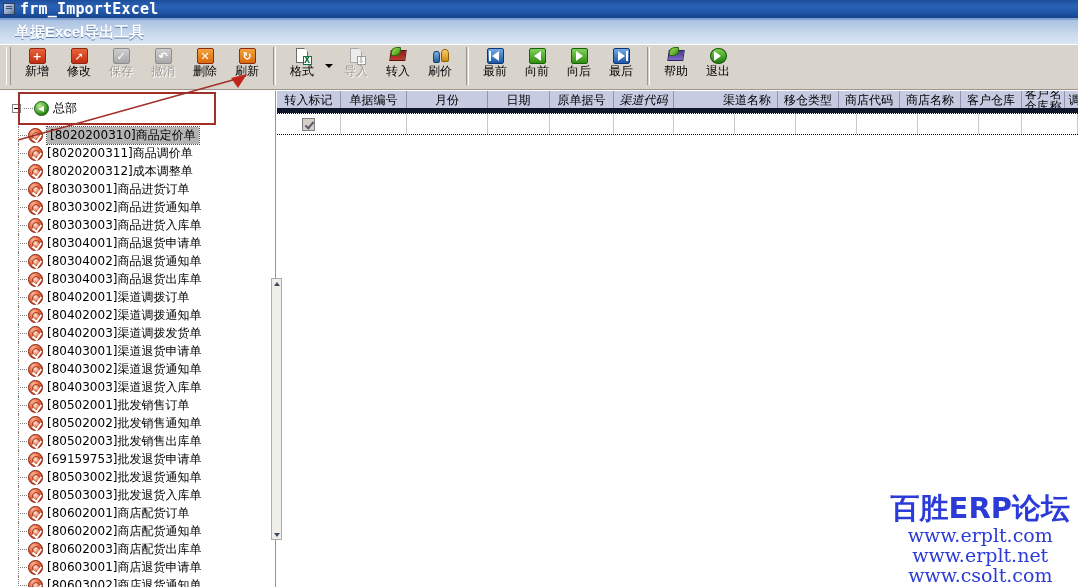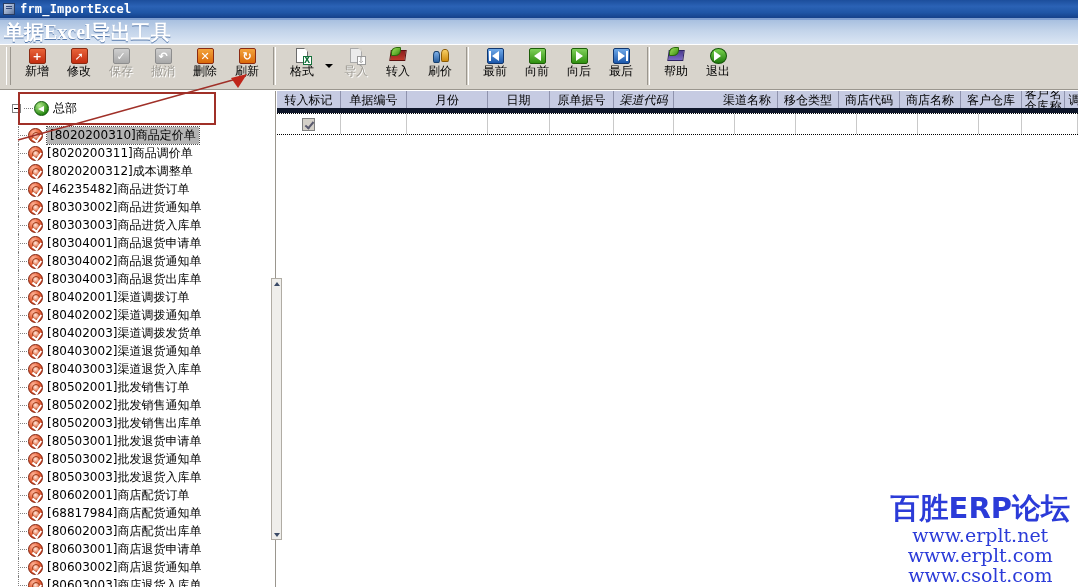--- a/index.html
+++ b/index.html
@@ -40,21 +40,21 @@
   }
   .titlebar-icon::after {
     content: "";
     position: absolute;
     left: 2px; top: 2px; right: 2px; bottom: 5px;
     background: repeating-linear-gradient(to bottom,#33497a 0,#33497a 1px,transparent 1px,transparent 2px);
   }
   .titlebar-text {
     color: #ffffff;
     font-family: "DejaVu Sans Mono", "Liberation Mono", monospace;
-    font-size: 12px;
+    font-size: 15px;
     font-weight: bold;
     letter-spacing: 0.2px;
   }
   .title-underline {
     position: absolute;
     left: 0; top: 18px; width: 1078px; height: 2px;
     background: #7f9fd0;
   }
 
   
@@ -62,25 +62,25 @@
     position: absolute;
     left: 0; top: 20px;
     width: 1078px; height: 24px;
     background: linear-gradient(to bottom,#a8c0e0 0%, #c3d4ea 45%, #dbe6f4 100%);
     display: flex;
     align-items: center;
     box-sizing: border-box;
   }
   .subheader-text {
     color: #ffffff;
-    font-size: 20px;
+    font-size: 15px;
     font-weight: bold;
-    padding-left: 4px;
+    padding-left: 15px;
     text-shadow: 0 1px 0 #5679ab;
-    font-family: Liberation Serif, serif;
+    font-family: Liberation Sans, sans-serif;
   }
 
   
   .toolbar {
     position: absolute;
     left: 0; top: 44px;
     width: 1078px; height: 46px;
     background: #d8d4cc;
     border-top: 1px solid #ffffff;
     border-bottom: 1px solid #9a968e;
@@ -677,21 +677,21 @@
           <div class="node-ico">
             <div class="tick"></div>
           </div>
           <div class="node-label">[8020200312]成本调整单</div>
         </div>
         <div class="tree-item">
           <div class="tline"></div>
           <div class="node-ico">
             <div class="tick"></div>
           </div>
-          <div class="node-label">[46235482]商品进货订单</div>
+          <div class="node-label">[80303001]商品进货订单</div>
         </div>
         <div class="tree-item">
           <div class="tline"></div>
           <div class="node-ico">
             <div class="tick"></div>
           </div>
           <div class="node-label">[80303002]商品进货通知单</div>
         </div>
         <div class="tree-item">
           <div class="tline"></div>
@@ -740,20 +740,27 @@
           <div class="node-ico">
             <div class="tick"></div>
           </div>
           <div class="node-label">[80402003]渠道调拨发货单</div>
         </div>
         <div class="tree-item">
           <div class="tline"></div>
           <div class="node-ico">
             <div class="tick"></div>
           </div>
+          <div class="node-label">[80403001]渠道退货申请单</div>
+        </div>
+        <div class="tree-item">
+          <div class="tline"></div>
+          <div class="node-ico">
+            <div class="tick"></div>
+          </div>
           <div class="node-label">[80403002]渠道退货通知单</div>
         </div>
         <div class="tree-item">
           <div class="tline"></div>
           <div class="node-ico">
             <div class="tick"></div>
           </div>
           <div class="node-label">[80403003]渠道退货入库单</div>
         </div>
         <div class="tree-item">
@@ -775,21 +782,21 @@
           <div class="node-ico">
             <div class="tick"></div>
           </div>
           <div class="node-label">[80502003]批发销售出库单</div>
         </div>
         <div class="tree-item">
           <div class="tline"></div>
           <div class="node-ico">
             <div class="tick"></div>
           </div>
-          <div class="node-label">[80503001]批发退货申请单</div>
+          <div class="node-label">[69159753]批发退货申请单</div>
         </div>
         <div class="tree-item">
           <div class="tline"></div>
           <div class="node-ico">
             <div class="tick"></div>
           </div>
           <div class="node-label">[80503002]批发退货通知单</div>
         </div>
         <div class="tree-item">
           <div class="tline"></div>
@@ -803,21 +810,21 @@
           <div class="node-ico">
             <div class="tick"></div>
           </div>
           <div class="node-label">[80602001]商店配货订单</div>
         </div>
         <div class="tree-item">
           <div class="tline"></div>
           <div class="node-ico">
             <div class="tick"></div>
           </div>
-          <div class="node-label">[68817984]商店配货通知单</div>
+          <div class="node-label">[80602002]商店配货通知单</div>
         </div>
         <div class="tree-item">
           <div class="tline"></div>
           <div class="node-ico">
             <div class="tick"></div>
           </div>
           <div class="node-label">[80602003]商店配货出库单</div>
         </div>
         <div class="tree-item">
           <div class="tline"></div>
@@ -894,18 +901,18 @@
           <div class="gr-cell" style="width: 61px;"></div>
           <div class="gr-cell" style="width: 43px;"></div>
           <div class="gr-cell" style="width: 56px;"></div>
         </div>
       </div>
     <div class="grid-blank-bottom"></div>
   </div>
 
   <div class="watermark">
     <div class="wm-title">百胜ERP论坛</div>
+    <div class="wm-url">www.erplt.com</div>
     <div class="wm-url">www.erplt.net</div>
-    <div class="wm-url">www.erplt.com</div>
     <div class="wm-url">www.csolt.com</div>
   </div>
 
 </div>
 
 </body></html>

